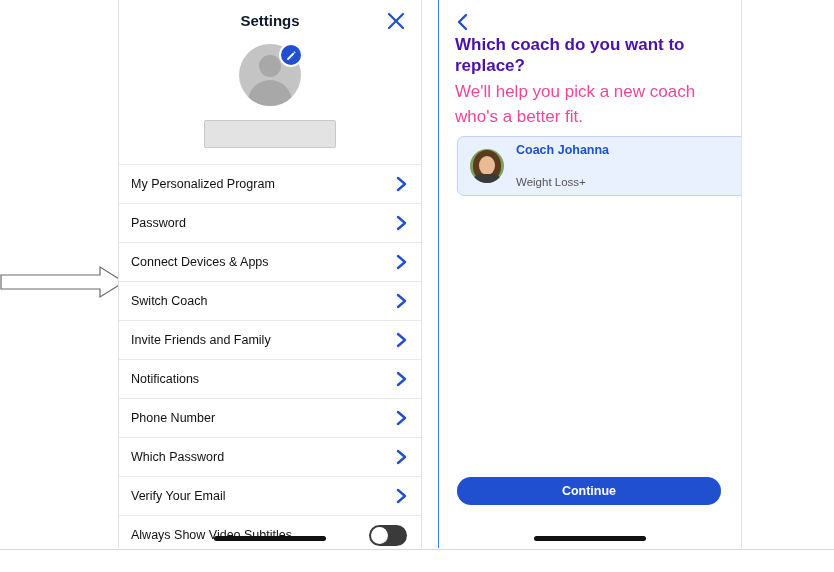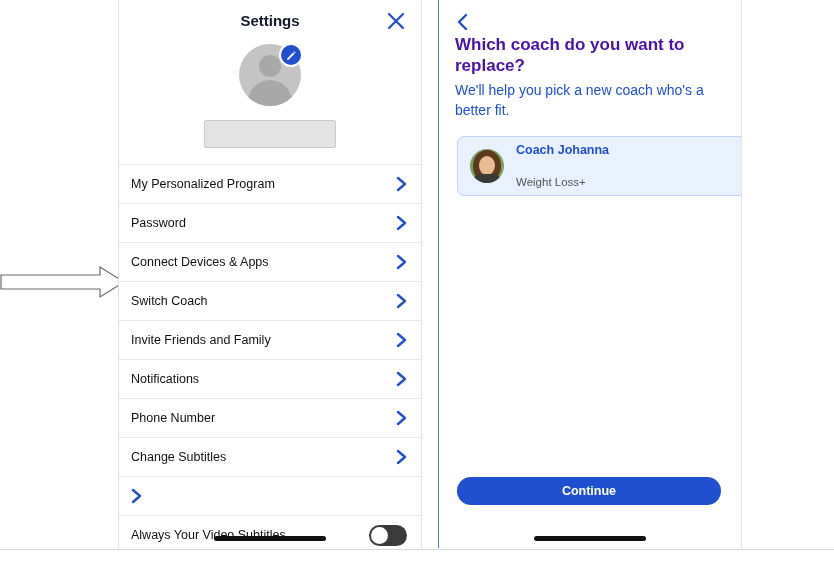--- a/index.html
+++ b/index.html
@@ -203,22 +203,22 @@
     font-size: 17px;
     font-weight: bold;
     color: #4b11a8;
     line-height: 1.25;
   }
   .coach-sub {
     position: absolute;
     left: 16px;
     top: 80px;
     width: 282px;
-    font-size: 14px;
-    color: #1d4ed8;
+    font-size: 17px;
+    color: #ec4899;
     line-height: 1.45;
   }
   .coach-card {
     position: absolute;
     left: 18px;
     top: 136px;
     width: 264px;
     height: 50px;
     background: #e8f1fd;
     border: 1px solid #bcd6f5;
@@ -413,38 +413,39 @@
       <div class="settings-row">
         <div class="settings-row-label">Phone Number</div>
         <span class="chevron">
           <svg width="11" height="16" viewBox="0 0 11 16">
               <polyline points="2,2 9,8 2,14" fill="none" stroke="#2050d0" stroke-width="2.4" stroke-linecap="round" stroke-linejoin="round"></polyline>
             </svg>
         </span>
       </div>
 
       <div class="settings-row">
-        <div class="settings-row-label">Change Subtitles</div>
-        <span class="chevron">
-          <svg width="11" height="16" viewBox="0 0 11 16">
-              <polyline points="2,2 9,8 2,14" fill="none" stroke="#2050d0" stroke-width="2.4" stroke-linecap="round" stroke-linejoin="round"></polyline>
-            </svg>
-        </span>
-      </div>
-
-      <div class="settings-row">
-        <span class="chevron">
-          <svg width="11" height="16" viewBox="0 0 11 16">
-              <polyline points="2,2 9,8 2,14" fill="none" stroke="#2050d0" stroke-width="2.4" stroke-linecap="round" stroke-linejoin="round"></polyline>
-            </svg>
-        </span>
-      </div>
-
-      <div class="settings-row">
-        <div class="settings-row-label">Always Your Video Subtitles</div>
+        <div class="settings-row-label">Which Password</div>
+        <span class="chevron">
+          <svg width="11" height="16" viewBox="0 0 11 16">
+              <polyline points="2,2 9,8 2,14" fill="none" stroke="#2050d0" stroke-width="2.4" stroke-linecap="round" stroke-linejoin="round"></polyline>
+            </svg>
+        </span>
+      </div>
+
+      <div class="settings-row">
+        <div class="settings-row-label">Verify Your Email</div>
+        <span class="chevron">
+          <svg width="11" height="16" viewBox="0 0 11 16">
+              <polyline points="2,2 9,8 2,14" fill="none" stroke="#2050d0" stroke-width="2.4" stroke-linecap="round" stroke-linejoin="round"></polyline>
+            </svg>
+        </span>
+      </div>
+
+      <div class="settings-row">
+        <div class="settings-row-label">Always Show Video Subtitles</div>
         <div class="toggle">
           <div class="toggle-knob"></div>
         </div>
       </div>
 
     </div>
 
     <div class="home-indicator"></div>
   </div>
 

